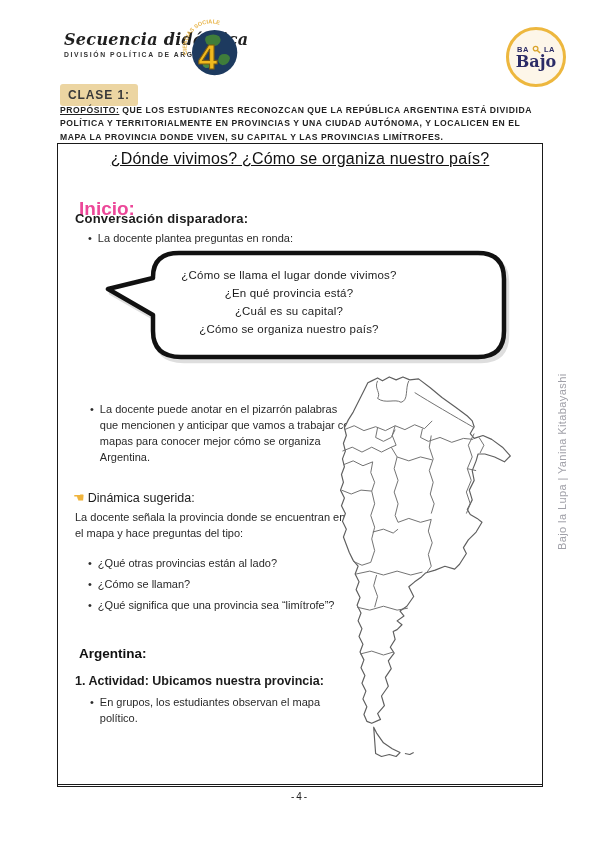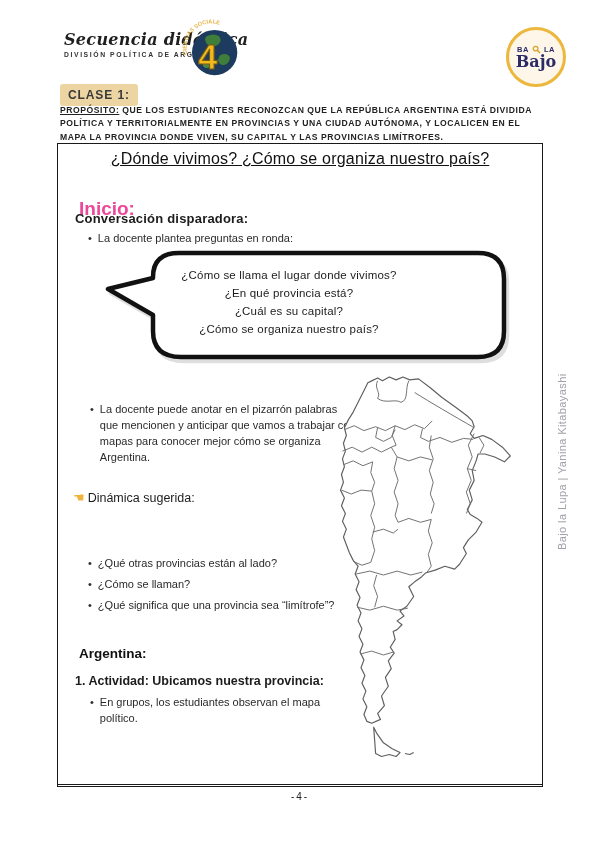--- a/index.html
+++ b/index.html
@@ -124,20 +124,21 @@
     </div>
 
     <div class="anotar bullet">
       <span class="dot">•</span>
       <span>La docente puede anotar en el pizarrón palabras que mencionen y anticipar que vamos a trabajar con mapas para conocer mejor cómo se organiza Argentina.</span>
     </div>
 
     <div class="h-dinamica">
       <span class="hand">☚</span><span>Dinámica sugerida:</span>
     </div>
+    <div class="dinamica-intro">La docente señala la provincia donde se encuentran en el mapa y hace preguntas del tipo:</div>
 
     <div class="dinamica-bullets">
       <div class="bullet">
         <span class="dot">•</span>
         <span>¿Qué otras provincias están al lado?</span>
       </div>
       <div class="bullet">
         <span class="dot">•</span>
         <span>¿Cómo se llaman?</span>
       </div>

